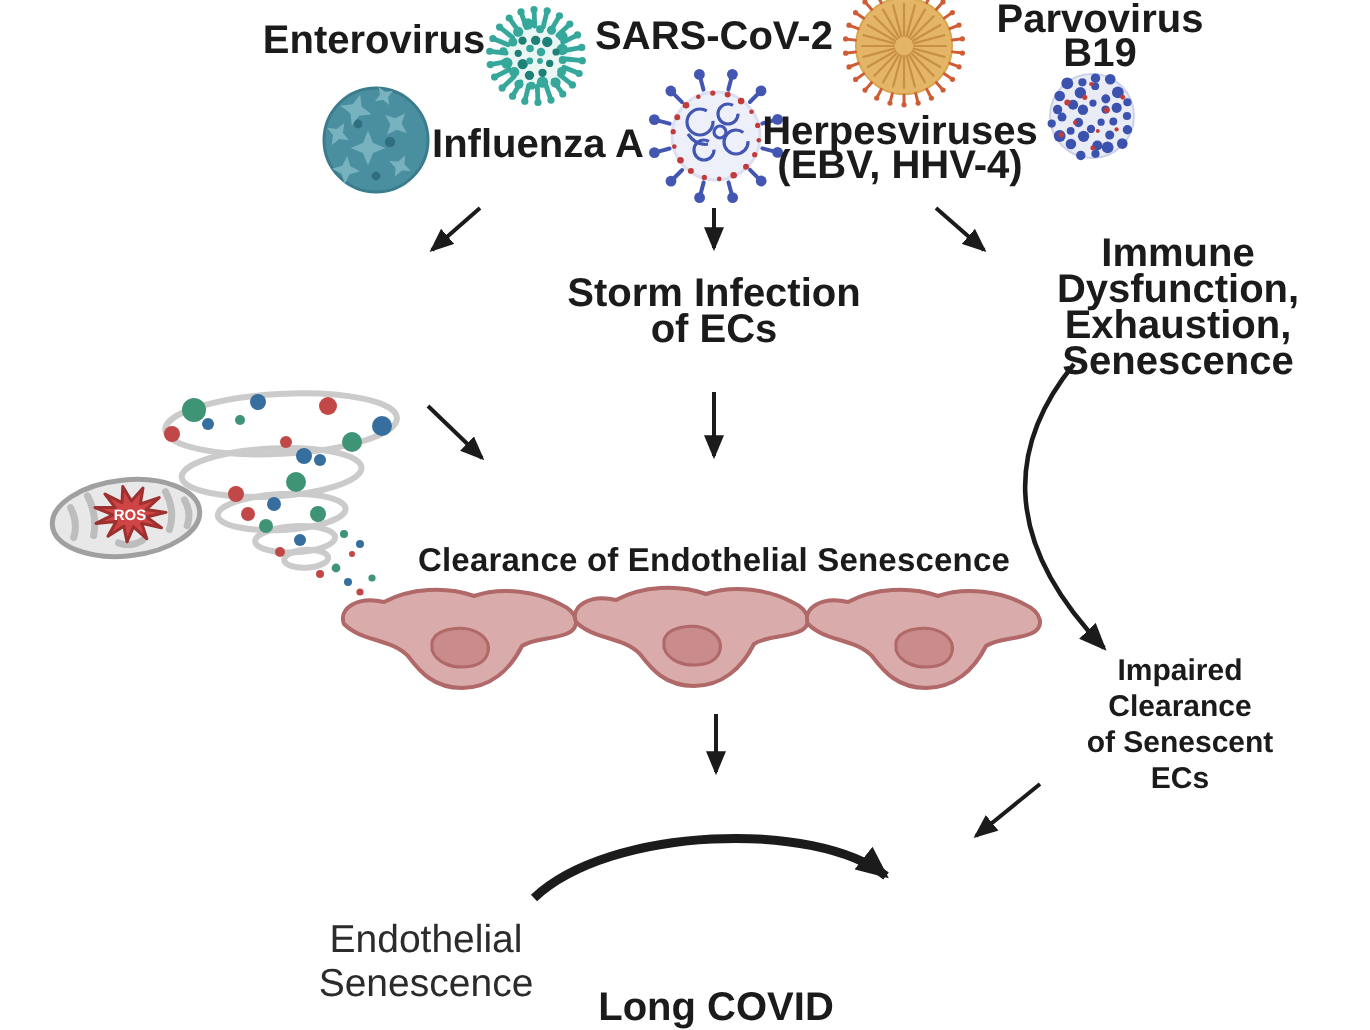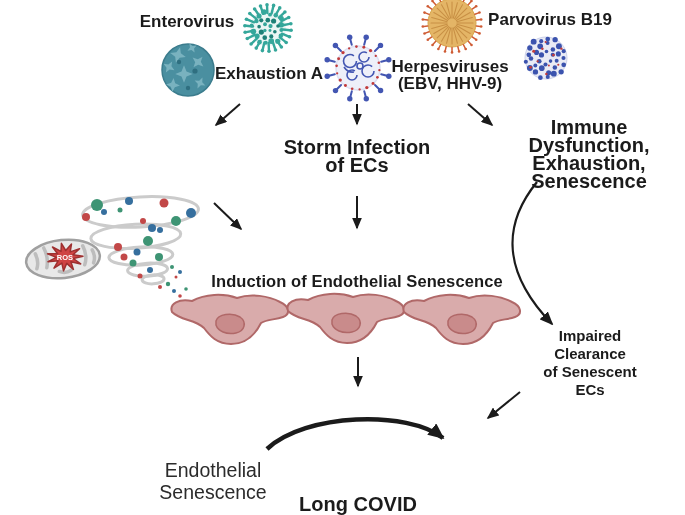--- a/index.html
+++ b/index.html
@@ -1,21 +1,21 @@
 <!DOCTYPE html>
 <html style="--background: #ffffff; --ink: #1b1b1b; --arrow: #1b1b1b; --entero_body: #4a8fa0; --entero_star: #79b2bf; --entero_dark: #2f6f80; --flu_teal: #35a79b; --flu_dark: #1e8077; --flu_body: #eaf6f4; --sars_blue: #4356b2; --sars_body: #eef0f9; --virus_red: #c23b3b; --herpes_body: #e4b566; --herpes_spike: #cf5c35; --herpes_line: #c89045; --parvo_blue: #3b53ae; --parvo_body: #e9ebf5; --tornado_gray: #cbcbcb; --dot_green: #3e9474; --dot_blue: #366f9e; --dot_red: #c24848; --mito_fill: #e8e8e8; --mito_stroke: #a0a0a0; --mito_cristae: #bdbdbd; --ros_red: #cf4444; --ros_outline: #9e3030; --cell_fill: #d9abab; --cell_stroke: #b06868; --nucleus_fill: #c98b8b;"><head>
 <meta charset="utf-8">
 <style>
   html,body{margin:0;padding:0;background:#fff;}
   #fig{position:relative;width:685px;height:515px;background:var(--background,#fff);
        font-family:"Liberation Sans","DejaVu Sans",sans-serif;overflow:hidden;}
   #canvas{position:absolute;left:0;top:0;}
   .lbl{position:absolute;transform:translate(-50%,-50%);white-space:pre-line;text-align:center;
        color:var(--ink,#1b1b1b);font-weight:bold;}
-  .virus-lbl{font-size:17px;line-height:17px;}
+  .virus-lbl{font-size:20px;line-height:17px;}
   .cause-lbl{font-size:20px;line-height:18px;}
   .induction-lbl{font-size:16.5px;letter-spacing:0.1px;}
   .impaired-lbl{font-size:15px;line-height:18px;}
   .outcome-lbl{font-size:19.5px;line-height:22px;font-weight:normal;color:#2b2b2b;}
   .outcome-main{font-size:20px;line-height:23px;font-weight:bold;color:var(--ink,#1b1b1b);}
   
   .arr{stroke:var(--arrow,#1b1b1b);fill:none;stroke-width:2;marker-end:url(#ah);}
   .arr-curve{stroke-width:2.3;}
   .arr-thick{stroke-width:4.5;marker-end:url(#ahb);}
   .tornado-ring{fill:none;stroke:var(--tornado_gray,#cbcbcb);stroke-width:3;}
@@ -408,31 +408,32 @@
       <path class="arr" d="M214,203 L241,229"></path>
       <path class="arr" d="M357,196 L357,228"></path>
       <path class="arr arr-curve" d="M537,182 C506,220 498,268 552,324"></path>
       <path class="arr" d="M358,357 L358,386"></path>
       <path class="arr" d="M520,392 L488,418"></path>
       <path class="arr arr-thick" d="M267,449 C305,413 408,410 443,438"></path>
     </g>
   </svg>
 
   <div class="lbl virus-lbl" style="left:187px;top:21px;">Enterovirus</div>
-  <div class="lbl virus-lbl" style="left:269px;top:73px;">Exhaustion A</div>
+  <div class="lbl virus-lbl" style="left:269px;top:73px;">Influenza A</div>
+  <div class="lbl virus-lbl" style="left:357px;top:19px;">SARS-CoV-2</div>
   <div class="lbl virus-lbl" style="left:450px;top:75px;">Herpesviruses
-(EBV, HHV-9)</div>
+(EBV, HHV-4)</div>
   <div class="lbl virus-lbl" style="left:550px;top:19px;">Parvovirus B19</div>
 
   <div class="lbl cause-lbl" style="left:357px;top:156px;">Storm Infection
 of ECs</div>
   <div class="lbl cause-lbl" style="left:589px;top:154px;">Immune Dysfunction,
 Exhaustion, Senescence</div>
 
-  <div class="lbl induction-lbl" style="left:357px;top:281px;">Induction of Endothelial Senescence</div>
+  <div class="lbl induction-lbl" style="left:357px;top:281px;">Clearance of Endothelial Senescence</div>
   <div class="lbl outcome-lbl" style="left:213px;top:481px;">Endothelial
 Senescence</div>
 
   <div class="lbl impaired-lbl" style="left:590px;top:363px;">Impaired Clearance
 of Senescent ECs</div>
   <div class="lbl outcome-main" style="left:358px;top:482px;margin-top:34px;">Long COVID
 ME/CFS</div>
 </div>
 
 </body></html>

